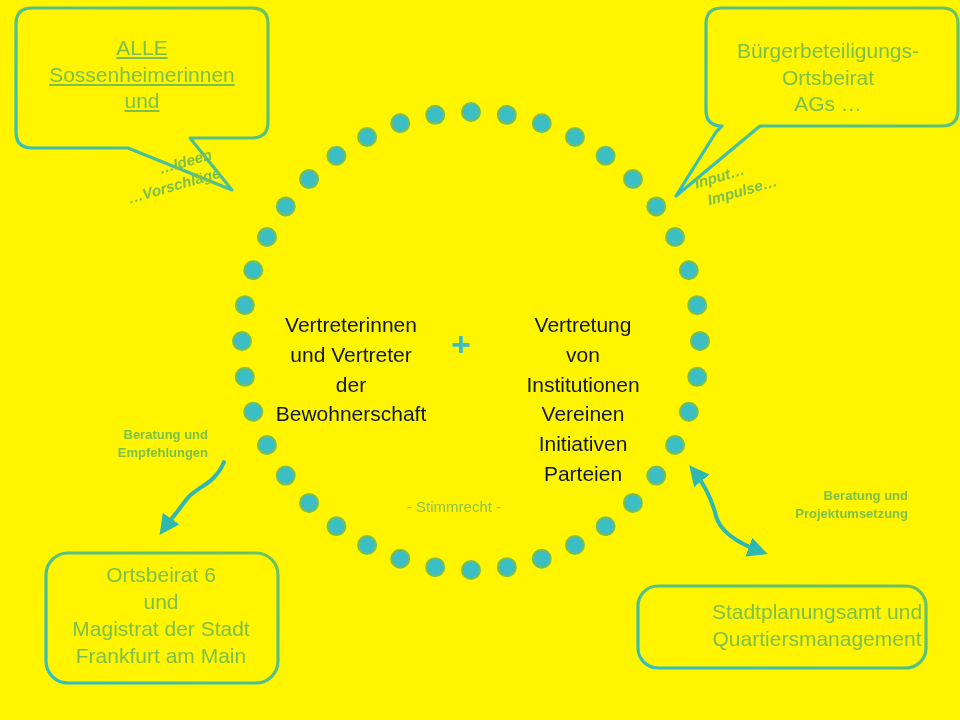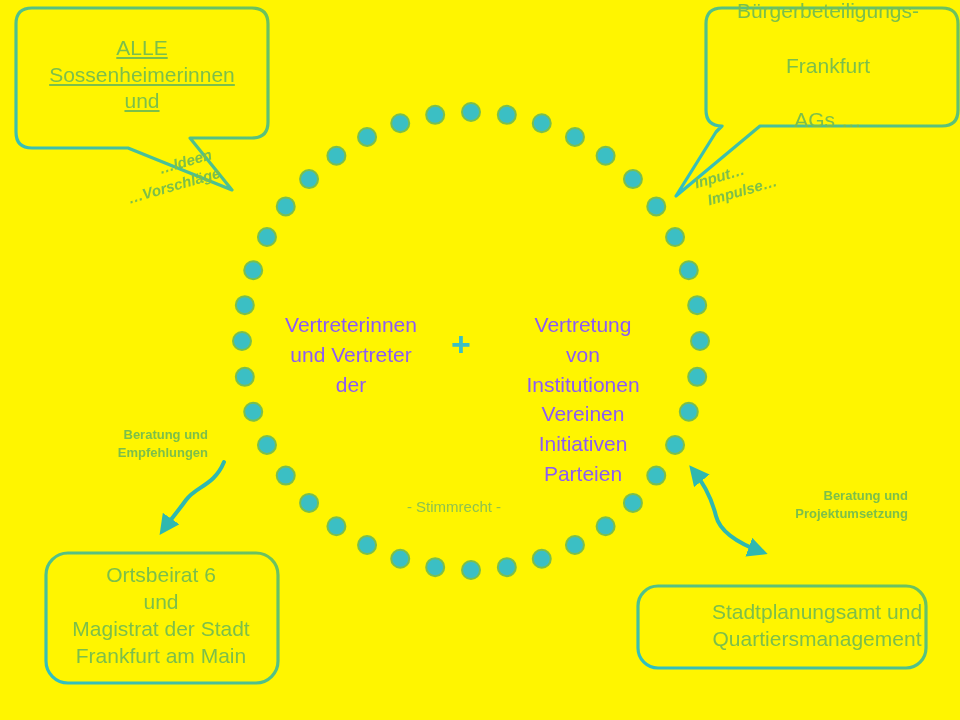--- a/index.html
+++ b/index.html
@@ -26,37 +26,37 @@
     display:flex;
     flex-direction:column;
     align-items:center;
     justify-content:center;
     text-align:center;
     color:#7CBF4A;
     line-height:1.28;
     box-sizing:border-box;
   }
   .bubble-tl{ left:16px; top:12px; width:252px; height:126px; font-size:21px;text-decoration:underline; }
-  .bubble-tr{ left:706px; top:12px; width:244px; height:108px; font-size:21px;gap:28px; }
+  .bubble-tr{ left:706px; top:24px; width:244px; height:108px; font-size:21px; }
   .box-bl{   left:48px; top:555px; width:226px; height:122px; font-size:21px; }
   .box-br{   left:638px; top:588px; width:284px; height:76px;  font-size:21px;margin-left:37px; }
 
   
   .beirat{
     position:absolute;
     left:0; top:204px; width:960px;
     text-align:center;
     color:#3BBFC4;
     font-size:46px;
     font-weight:bold;
     letter-spacing:7px;
   }
   .col{
     position:absolute;
-    color:#8b5cf6;
+    color:#0f172a;
     font-size:21px;
     line-height:1.42;
     text-align:center;
   }
   .col-left{  left:258px; top:310px; width:186px; }
   .col-right{ left:490px; top:310px; width:186px; }
   .plus{
     position:absolute;
     left:441px; top:325px;
     width:40px;
@@ -197,34 +197,35 @@
     <span class="line">und</span>
   </div>
 
   <div class="annot annot-ideen">
     <span class="line" style="display:block;padding-left:38px">…Ideen</span>
     <span class="line" style="display:block">…Vorschläge</span>
   </div>
 
   <div class="box-text bubble-tr">
     <span class="line">Bürgerbeteiligungs-</span>
-    <span class="line">Frankfurt</span>
+    <span class="line">Ortsbeirat</span>
     <span class="line">AGs …</span>
   </div>
 
   <div class="annot annot-input">
     <span class="line" style="display:block">Input…</span>
     <span class="line" style="display:block;padding-left:8px">Impulse…</span>
   </div>
 
 
   <div class="col col-left">
     <div class="line">Vertreterinnen</div>
     <div class="line">und Vertreter</div>
     <div class="line">der</div>
+    <div class="line">Bewohnerschaft</div>
   </div>
 
   <div class="plus">+</div>
 
   <div class="col col-right">
     <div class="line">Vertretung</div>
     <div class="line">von</div>
     <div class="line">Institutionen</div>
     <div class="line">Vereinen</div>
     <div class="line">Initiativen</div>

